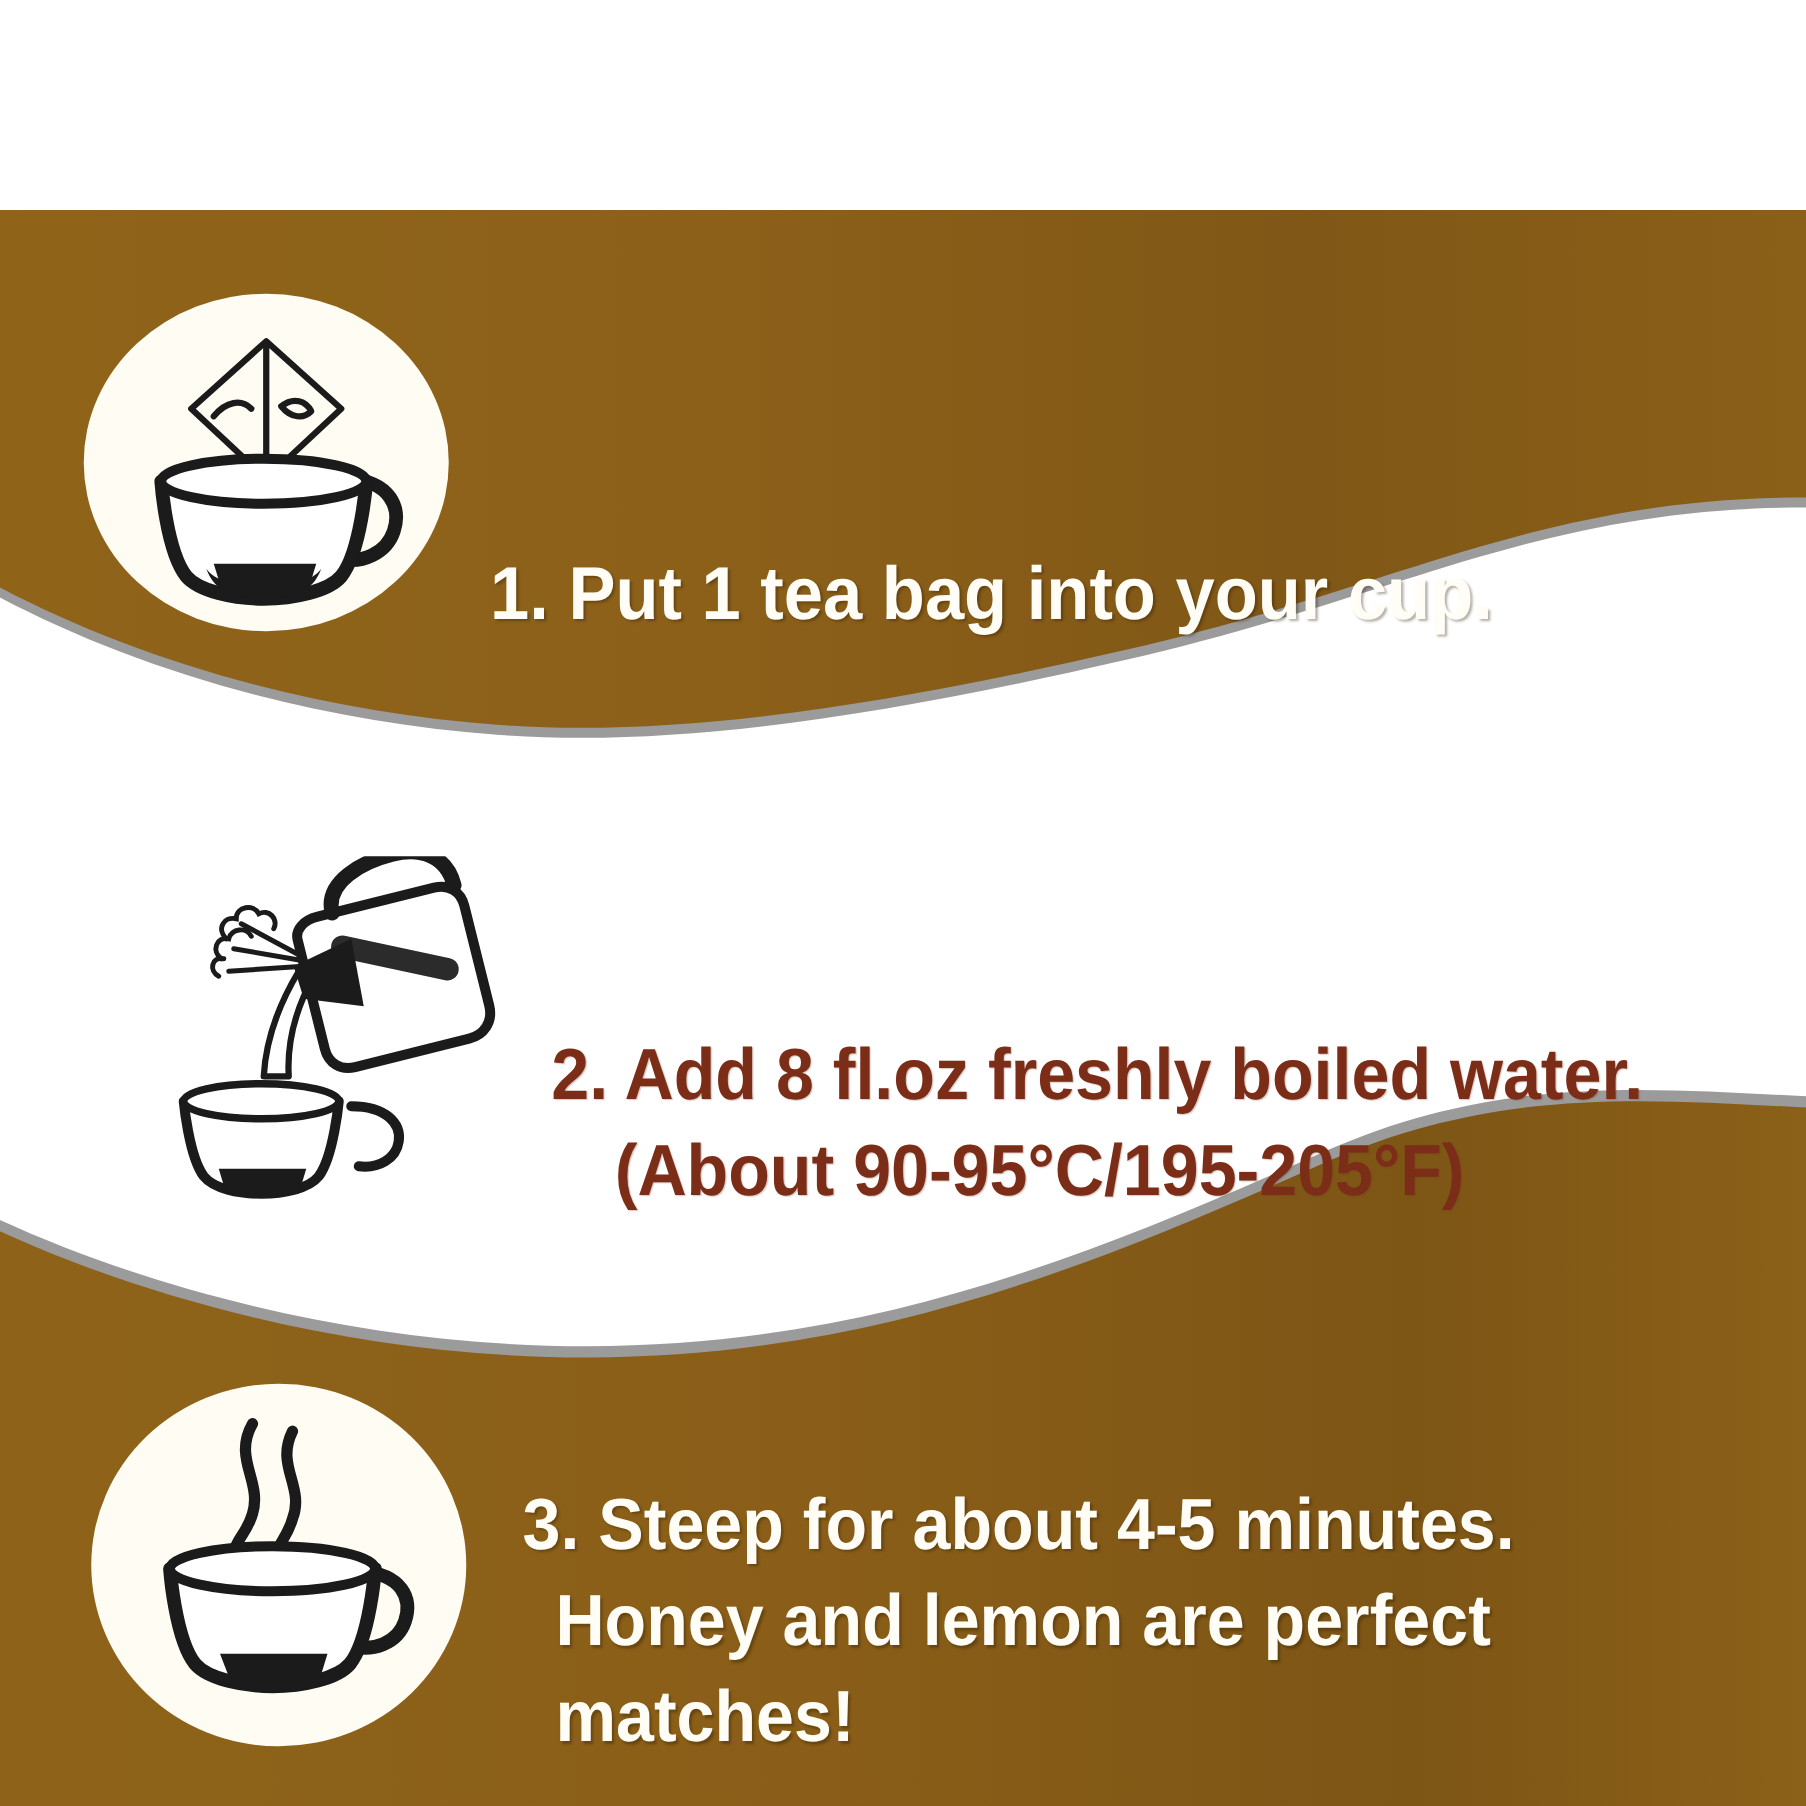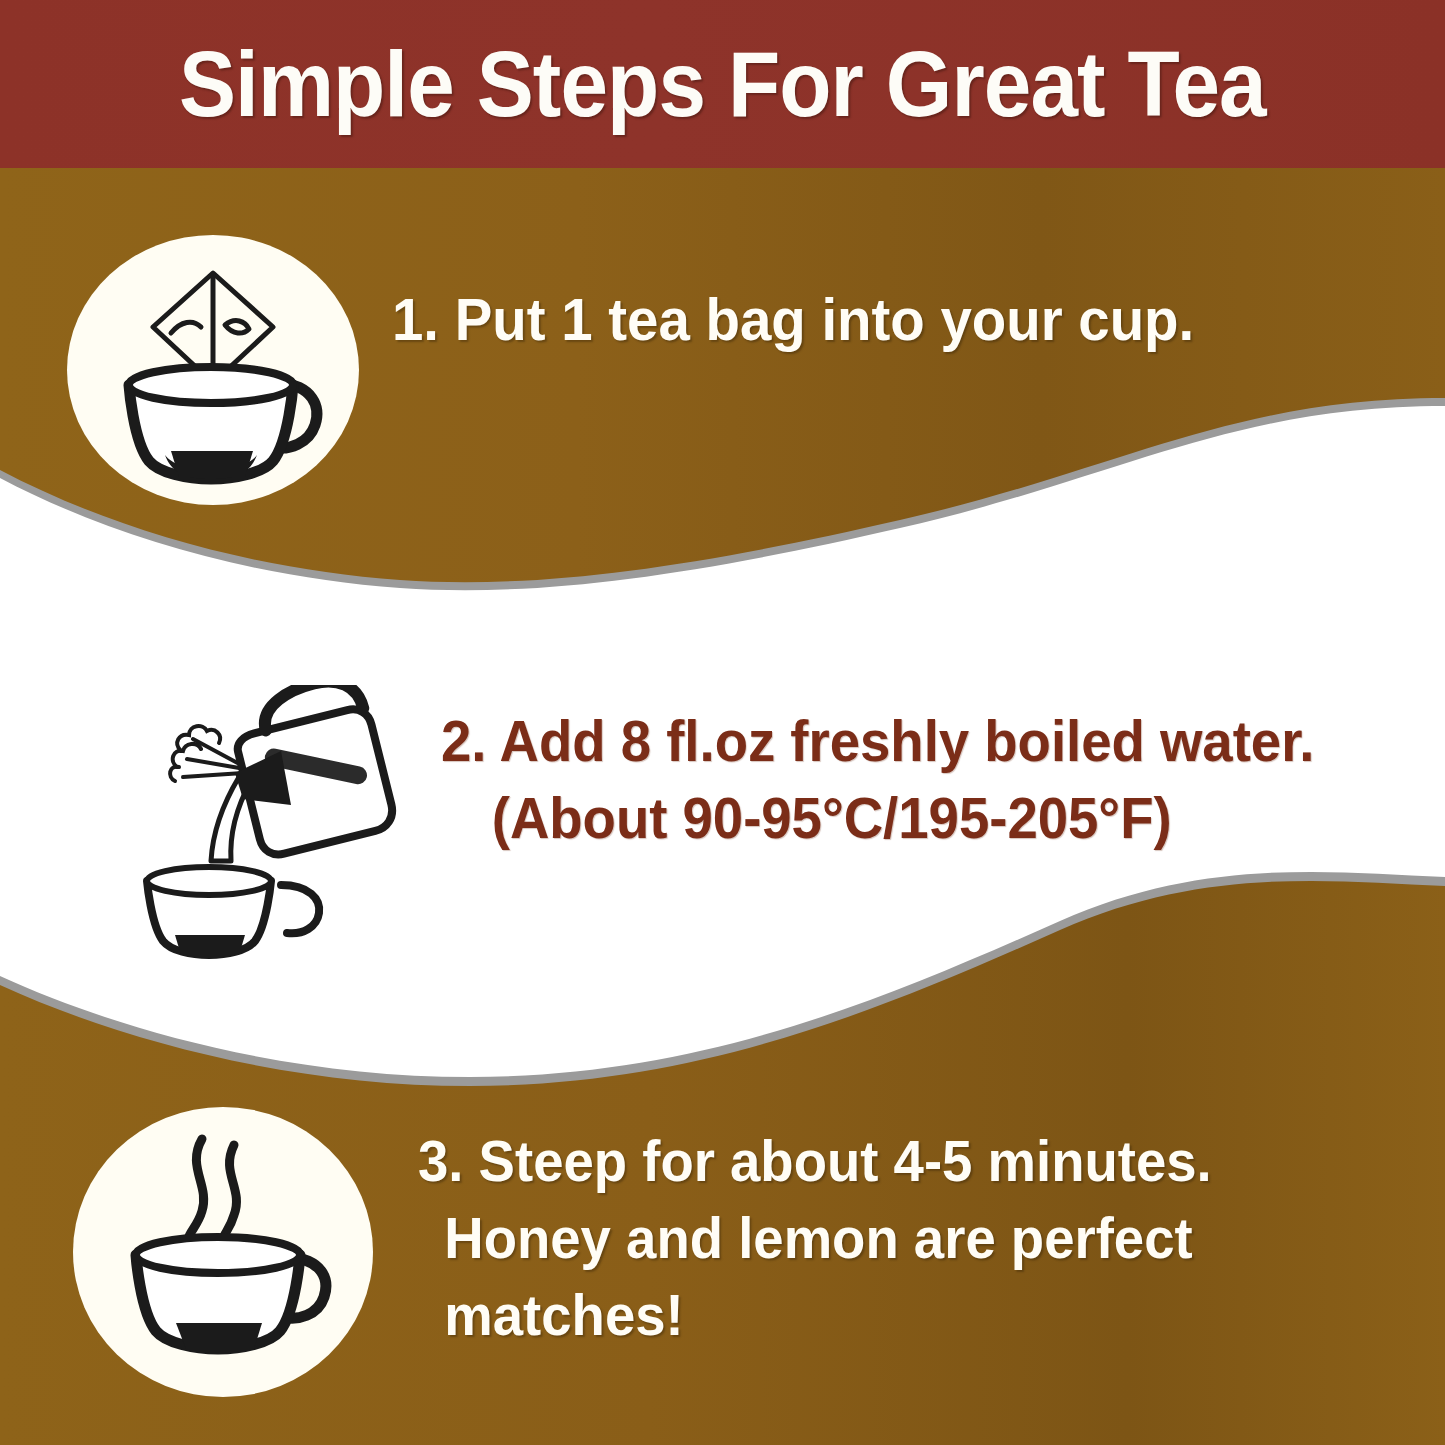--- a/index.html
+++ b/index.html
@@ -42,21 +42,21 @@
     position:absolute;
     left:0; top:0;
     width:1445px; height:1445px;
     z-index:1;
   }
 
   
   .step-row{
     position:absolute;
     display:flex;
-    align-items:flex-start;
+    align-items:flex-end;
     z-index:5;
   }
   #step-1{ left:0; top:225px; width:1445px; }
   #step-2{ left:0; top:680px; width:1445px;margin-left:38px; }
   #step-3{ left:0; top:1092px; width:1445px; }
 
   .step-icon{
     position:relative;
     flex:0 0 auto;
     width:310px;
@@ -155,23 +155,20 @@
                C1200,868 1320,880 1445,886
                L1445,1445 L0,1445 Z" fill="#9b9b9b" transform="translate(0,-9)"></path>
       <path d="M0,985
                C120,1040 290,1086 470,1086
                C700,1086 880,1010 1060,930
                C1200,868 1320,880 1445,886
                L1445,1445 L0,1445 Z" fill="url(#brownGrad2)"></path>
     </g>
   </svg>
 
-  <div class="header-band">
-    <div class="header-title">Simple Steps For Great Tea</div>
-  </div>
 
   <div class="step-row" id="step-1">
     <div class="step-icon">
       <div class="icon-disc"></div>
       <svg class="icon-svg" width="240" height="230" viewBox="0 0 240 230" xmlns="http://www.w3.org/2000/svg">
 
         <g fill="none" stroke="#1b1b1b" stroke-width="5" stroke-linejoin="round">
           <path d="M120,18 L180,72 L120,128 L60,72 Z"></path>
           <path d="M120,18 L120,128"></path>
         </g>

